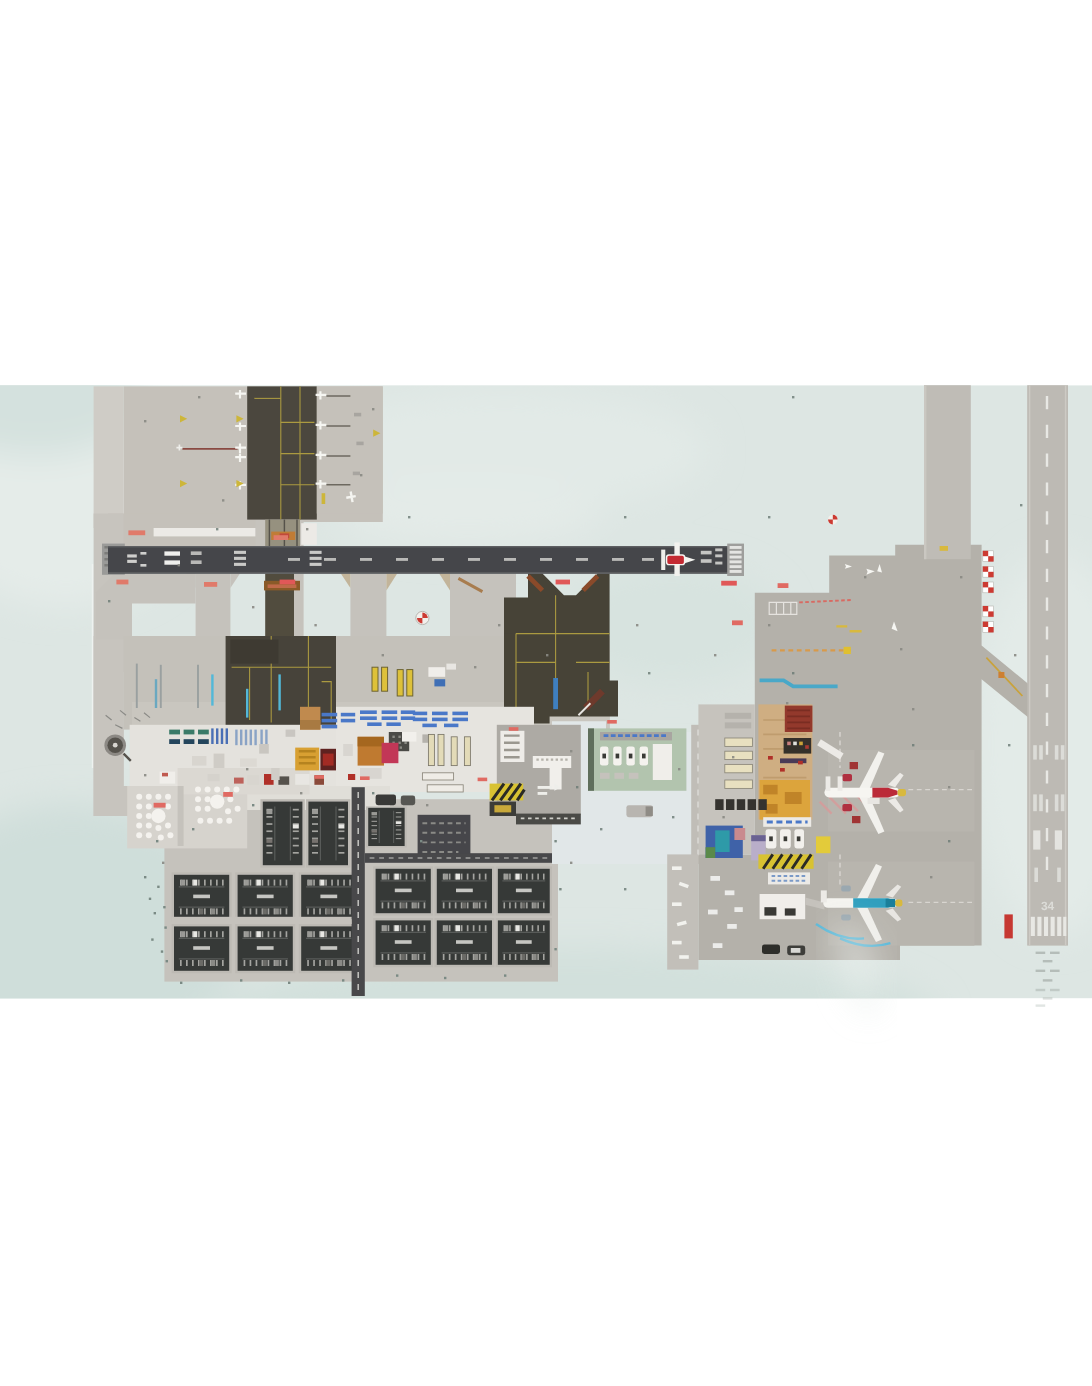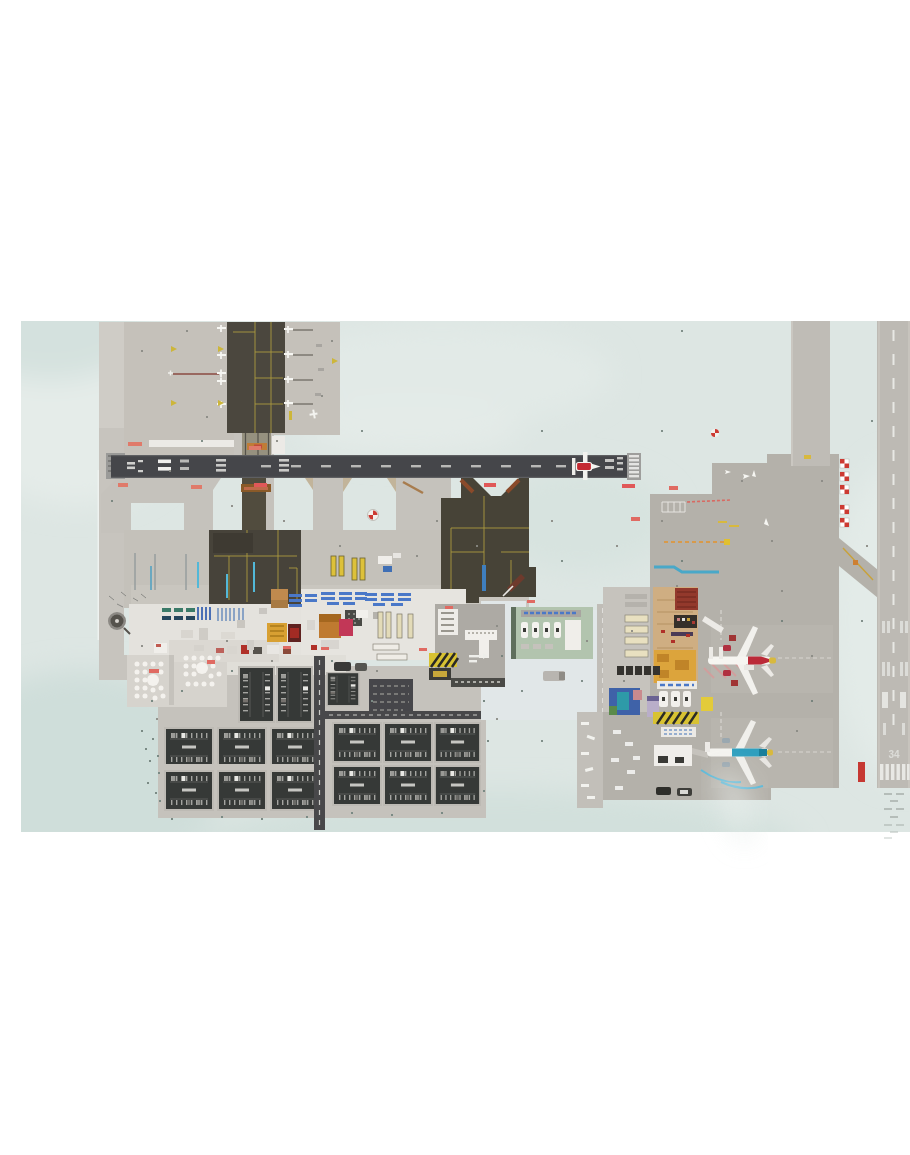--- a/index.html
+++ b/index.html
@@ -1,16 +1,16 @@
 <!DOCTYPE html>
 <html><head>
 <meta charset="utf-8">
 <style>
 html,body{margin:0;padding:0;background:#ffffff;}
-#wrap{width:804px;height:1155px;position:relative;font-family:"Liberation Sans",sans-serif;padding-left:21px;}
+#wrap{width:804px;height:1155px;position:relative;font-family:"Liberation Sans",sans-serif;}
 </style>
 </head>
 <body>
 <div id="wrap">
 <svg width="910" height="1155" viewBox="0 0 910 1155" xmlns="http://www.w3.org/2000/svg">
 
 <rect x="0" y="0" width="910" height="1155" fill="#ffffff"></rect>
 
 <clipPath id="sceneclip">
         <rect x="0" y="321" width="910" height="511"></rect>

